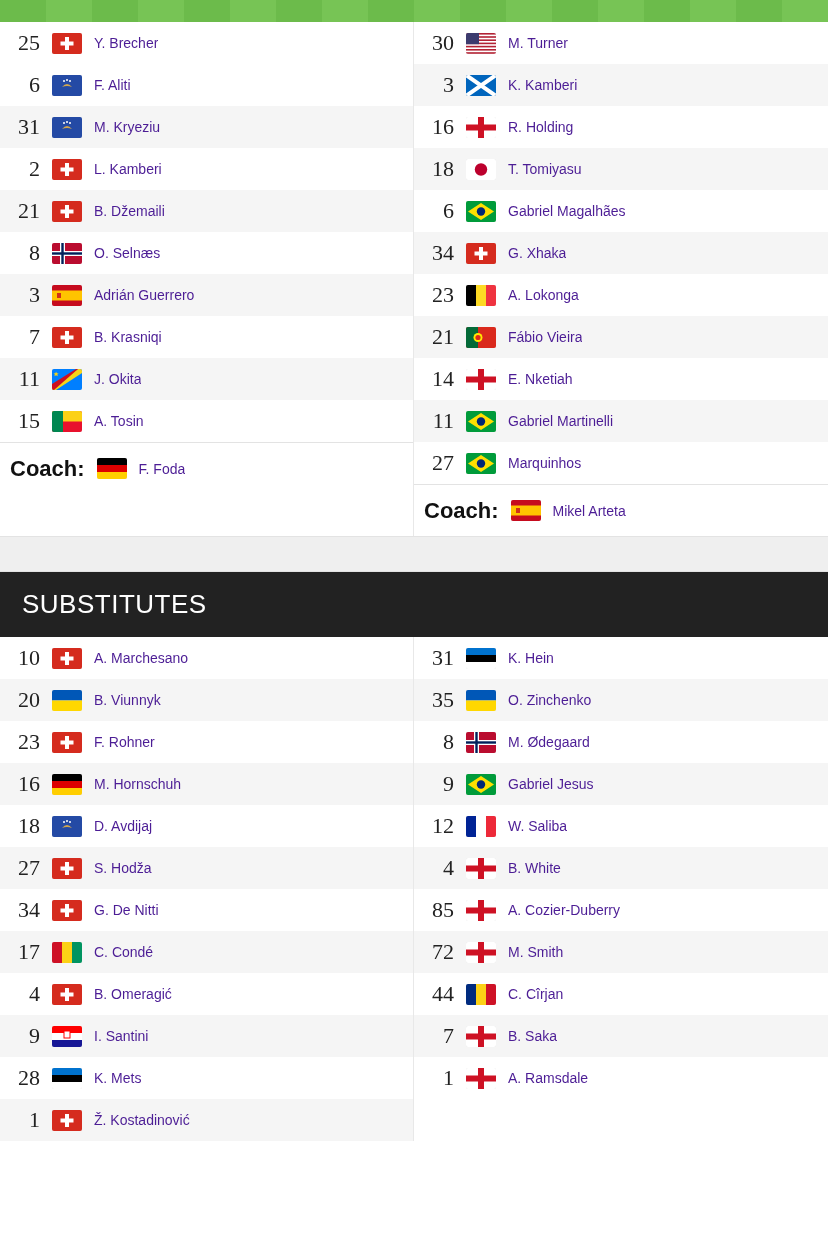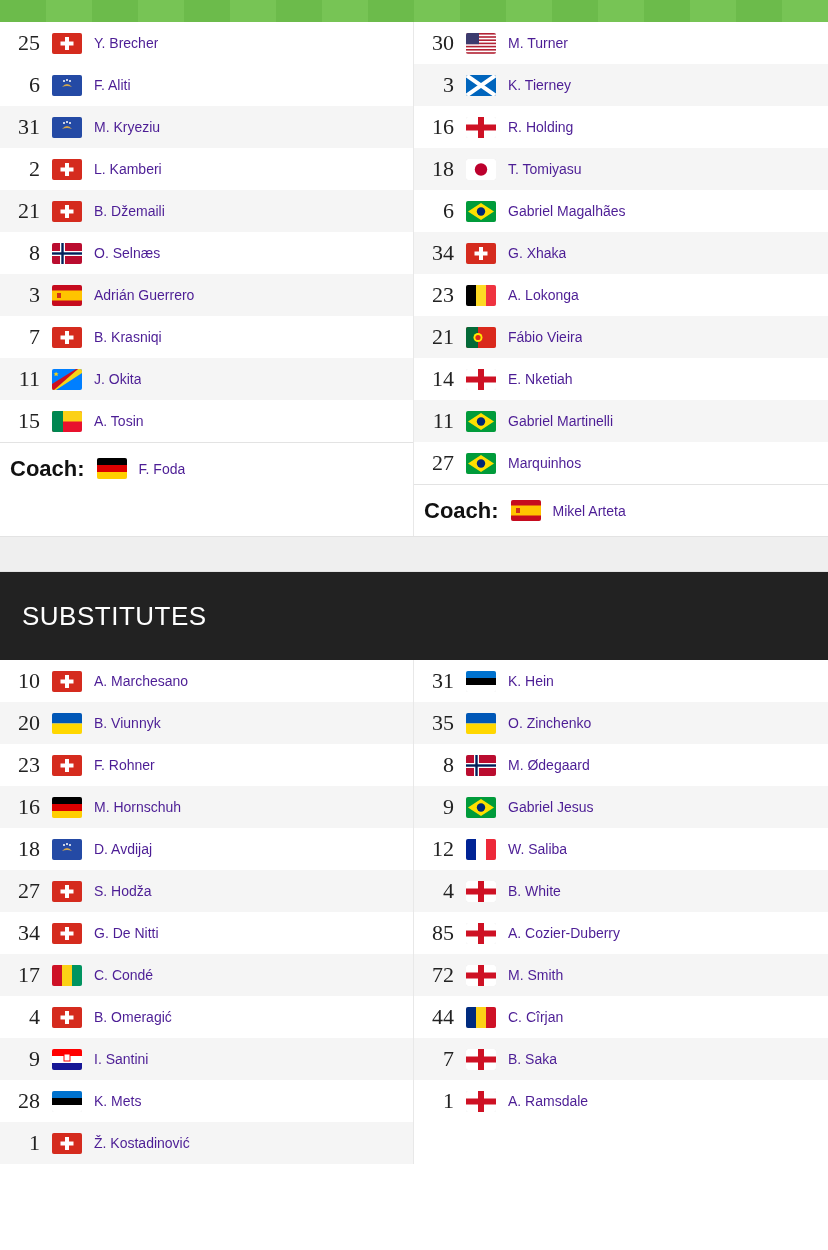--- a/index.html
+++ b/index.html
@@ -90,21 +90,21 @@
   .gap {
     height: 36px;
     background: #efefef;
     border-top: 1px solid #e3e3e3;
     border-bottom: 1px solid #e3e3e3;
   }
 
   .section-header {
     background: #222222;
     color: #ffffff;
-    height: 88px;
+    height: 65px;
     display: flex;
     align-items: center;
     padding-left: 22px;
     font-size: 26px;
     letter-spacing: 0.5px;
   }
 
   .subs-wrap { display: flex; width: 100%; }
   .subs-wrap .col.left { border-right: 1px solid #e8e8e8; }
 </style>
@@ -268,21 +268,21 @@
           <span class="pname">M. Turner</span>
         </div>
         <div class="row even">
           <span class="num">3</span>
           <span class="flag">
             <svg viewBox="0 0 30 21">
               <rect width="30" height="21" fill="#0065bd"></rect>
               <path d="M0 0 L30 21 M30 0 L0 21" stroke="#fff" stroke-width="4"></path>
             </svg>
           </span>
-          <span class="pname">K. Tierney</span>
+          <span class="pname">K. Kamberi</span>
         </div>
         <div class="row odd">
           <span class="num">16</span>
           <span class="flag">
             <svg viewBox="0 0 30 21">
               <rect width="30" height="21" fill="#fff"></rect>
               <rect x="12" width="6" height="21" fill="#ce1124"></rect>
               <rect y="7.5" width="30" height="6" fill="#ce1124"></rect>
             </svg>
           </span>

